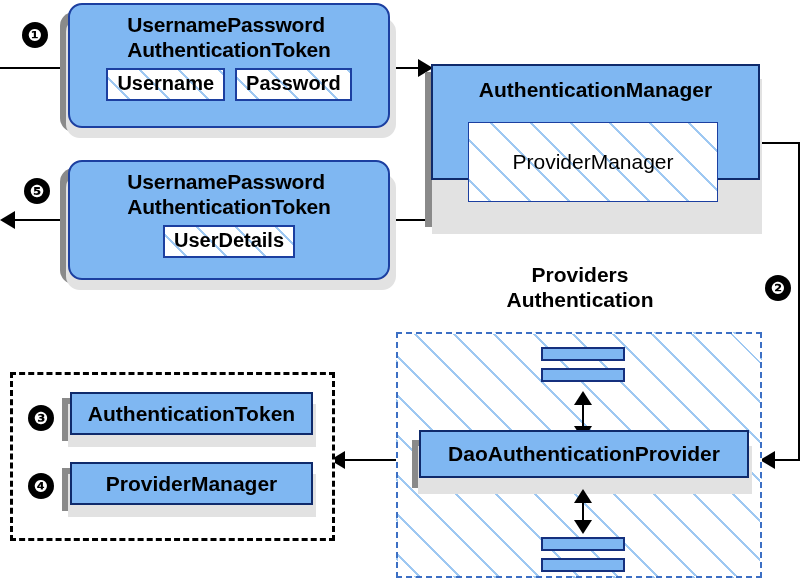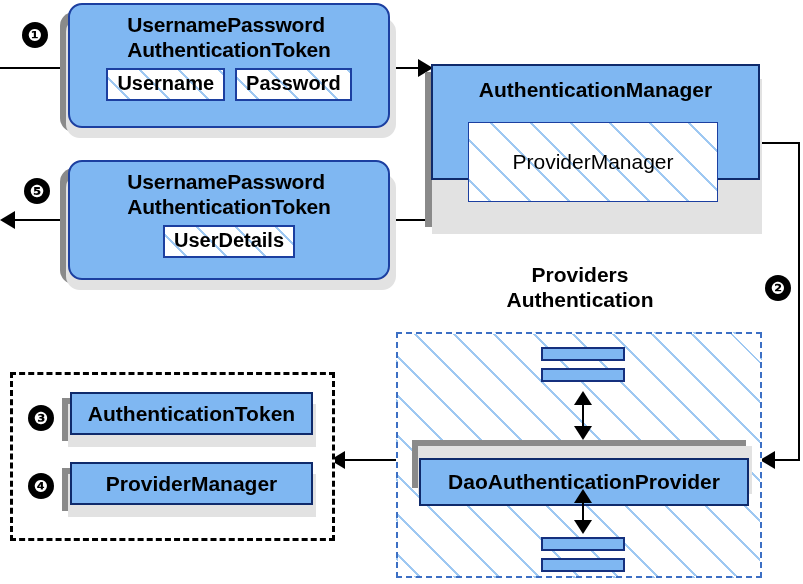--- a/index.html
+++ b/index.html
@@ -166,21 +166,21 @@
 
   <div class="abs bar" style="left:541px;top:347px;width:84px;height:14px;"></div>
   <div class="abs bar" style="left:541px;top:368px;width:84px;height:14px;"></div>
 
   <div class="abs arrow-u" style="left:574px;top:391px;"></div>
   <div class="abs vline" style="left:582px;top:398px;height:32px;"></div>
   <div class="abs arrow-d" style="left:574px;top:426px;"></div>
 
   <div class="abs shadow-dark" style="left:412px;top:440px;width:334px;height:48px;"></div>
   <div class="abs shadow-light" style="left:418px;top:446px;width:334px;height:48px;"></div>
-  <div class="abs rect-node" style="left:419px;top:458px;width:330px;height:48px;font-size:21px;text-align:center;">
+  <div class="abs rect-node" style="left:419px;top:430px;width:330px;height:48px;font-size:21px;text-align:center;">
     <span>DaoAuthenticationProvider</span>
   </div>
 
   <div class="abs arrow-u" style="left:574px;top:489px;"></div>
   <div class="abs vline" style="left:582px;top:496px;height:28px;"></div>
   <div class="abs arrow-d" style="left:574px;top:520px;"></div>
 
   <div class="abs bar" style="left:541px;top:537px;width:84px;height:14px;"></div>
   <div class="abs bar" style="left:541px;top:558px;width:84px;height:14px;"></div>
 

